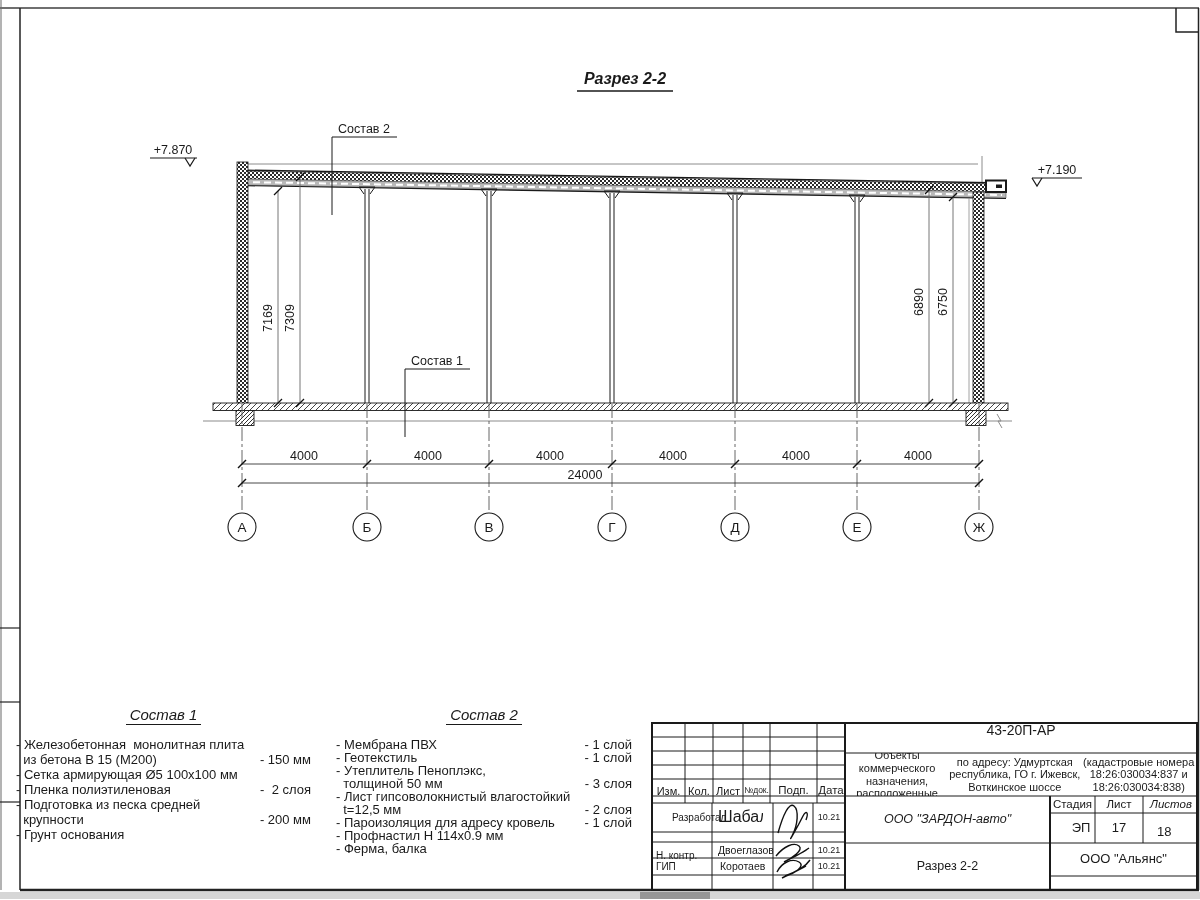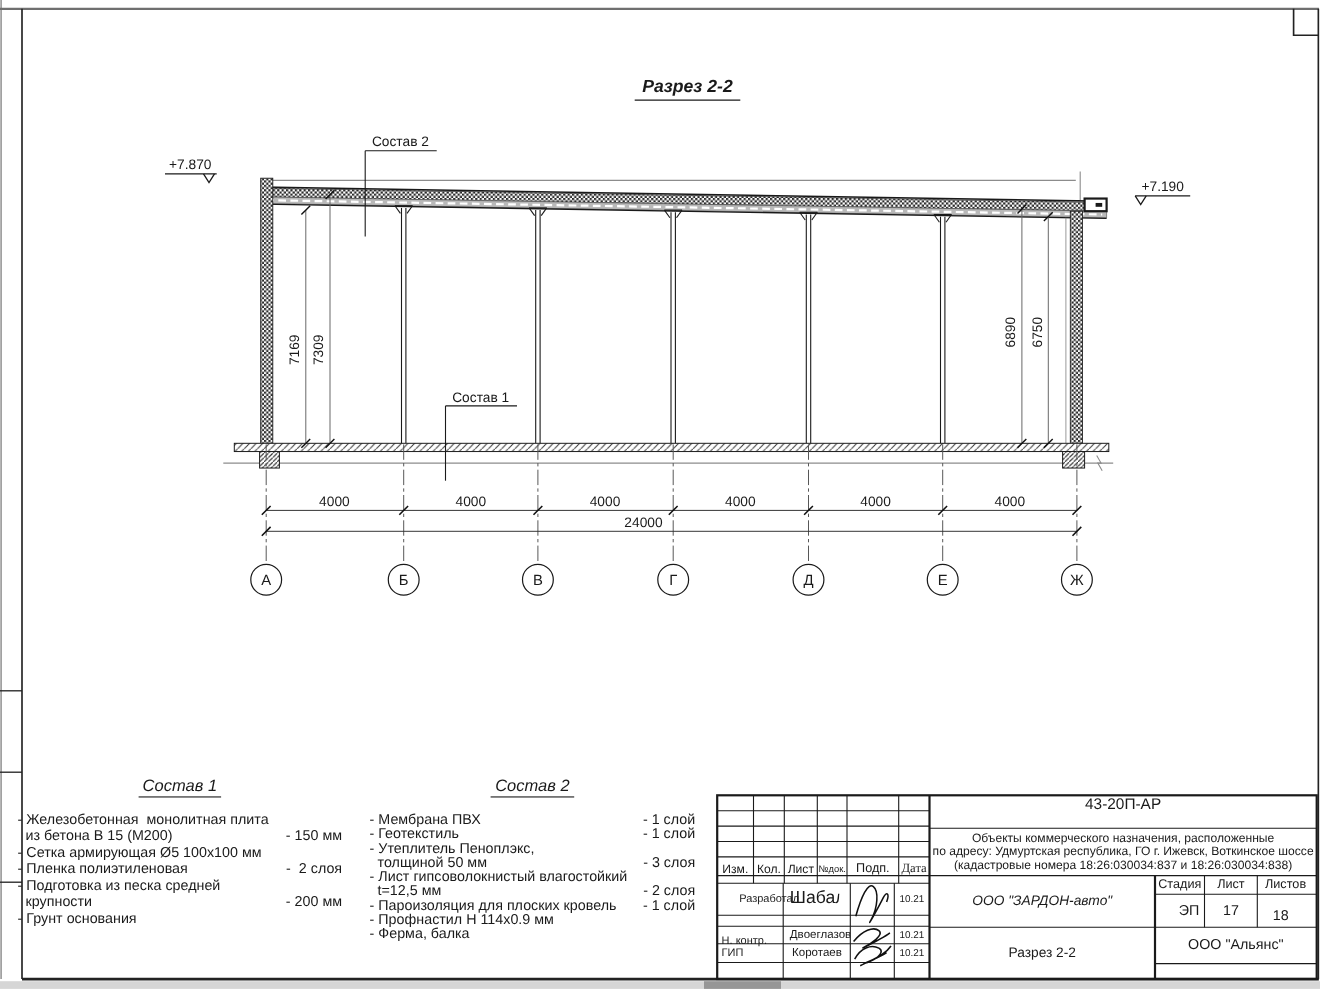--- a/index.html
+++ b/index.html
@@ -312,59 +312,59 @@
       </div>
   <div class="row">
         <span class="t">- Лист гипсоволокнистый влагостойкий</span>
         <span class="a"></span>
       </div>
   <div class="row">
         <span class="t">  t=12,5 мм</span>
         <span class="a">- 2 слоя</span>
       </div>
   <div class="row">
-        <span class="t">- Пароизоляция для плоских кровель</span>
+        <span class="t">- Пароизоляция для адресу кровель</span>
         <span class="a">- 1 слой</span>
       </div>
   <div class="row">
         <span class="t">- Профнастил Н 114х0.9 мм</span>
         <span class="a"></span>
       </div>
   <div class="row">
         <span class="t">- Ферма, балка</span>
         <span class="a"></span>
       </div>
 </div>
 
 <div class="txt" style="left:845px;top:723px;width:352px;height:14px;font-size:14px;">43-20П-АР</div>
-<div class="txt" style="left:845px;top:753px;width:352px;height:43px;font-size:11px;flex-direction:column;">
+<div class="txt" style="left:845px;top:753px;width:352px;height:43px;font-size:11px;flex-direction:row;">
   <div>Объекты коммерческого назначения, расположенные</div>
   <div>по адресу: Удмуртская республика, ГО г. Ижевск, Воткинское шоссе</div>
   <div>(кадастровые номера 18:26:030034:837 и 18:26:030034:838)</div>
 </div>
 <div class="txt" style="left:652px;top:779px;width:33px;height:24px;font-size:11px;">Изм.</div>
 <div class="txt" style="left:685px;top:779px;width:28px;height:24px;font-size:11px;">Кол.</div>
 <div class="txt" style="left:713px;top:779px;width:30px;height:24px;font-size:11px;">Лист</div>
 <div class="txt" style="left:743px;top:779px;width:27px;height:24px;font-size:8.5px;">№док.</div>
 <div class="txt" style="left:770px;top:779px;width:47px;height:24px;font-size:11.5px;">Подп.</div>
-<div class="txt" style="left:817px;top:779px;width:28px;height:24px;font-size:11.5px;font-family:Liberation Serif, serif;">Дата</div>
+<div class="txt" style="left:817px;top:779px;width:28px;height:24px;font-size:11.5px;">Дата</div>
 
 <div class="txt left" style="left:652px;top:803px;width:60px;height:29px;font-size:10px;margin-left:16px;">Разработал</div>
 <div class="txt left" style="left:712px;top:803px;width:51px;height:29px;font-size:16px;padding-left:6px;">Шабалина</div>
 <div class="txt" style="left:813px;top:803px;width:32px;height:29px;font-size:9px;">10.21</div>
 <div class="txt left" style="left:652px;top:842px;width:60px;height:28px;font-size:10px;">Н. контр.</div>
 <div class="txt left" style="left:712px;top:842px;width:61px;height:16px;font-size:10.5px;padding-left:6px;">Двоеглазов</div>
 <div class="txt" style="left:813px;top:842px;width:32px;height:16px;font-size:9px;">10.21</div>
 <div class="txt left" style="left:652px;top:858px;width:60px;height:17px;font-size:10px;">ГИП</div>
 <div class="txt left" style="left:712px;top:858px;width:61px;height:17px;font-size:10.5px;padding-left:8px;">Коротаев</div>
 <div class="txt" style="left:813px;top:858px;width:32px;height:17px;font-size:9px;">10.21</div>
 
 <div class="txt it" style="left:845px;top:796px;width:205px;height:47px;font-size:12.5px;">ООО "ЗАРДОН-авто"</div>
 <div class="txt" style="left:845px;top:843px;width:205px;height:47px;font-size:12.5px;">Разрез 2-2</div>
 <div class="txt" style="left:1050px;top:796px;width:45px;height:17px;font-size:11.5px;">Стадия</div>
 <div class="txt" style="left:1095px;top:796px;width:48px;height:17px;font-size:11.5px;">Лист</div>
-<div class="txt" style="left:1143px;top:796px;width:54px;height:17px;font-size:11.5px;justify-content:flex-start;padding-left:7px;">Листов</div>
+<div class="txt" style="left:1143px;top:796px;width:54px;height:17px;font-size:11.5px;justify-content:flex-start;padding-left:7px;font-style:italic;">Листов</div>
 <div class="txt" style="left:1050px;top:813px;width:62px;height:30px;font-size:13px;">ЭП</div>
 <div class="txt" style="left:1095px;top:813px;width:48px;height:30px;font-size:13px;">17</div>
 <div class="txt" style="left:1143px;top:813px;width:54px;height:38px;font-size:13px;justify-content:flex-start;padding-left:14px;">18</div>
 <div class="txt" style="left:1050px;top:843px;width:147px;height:33px;font-size:13px;">ООО "Альянс"</div>
 
 </div>
 
 </body></html>

